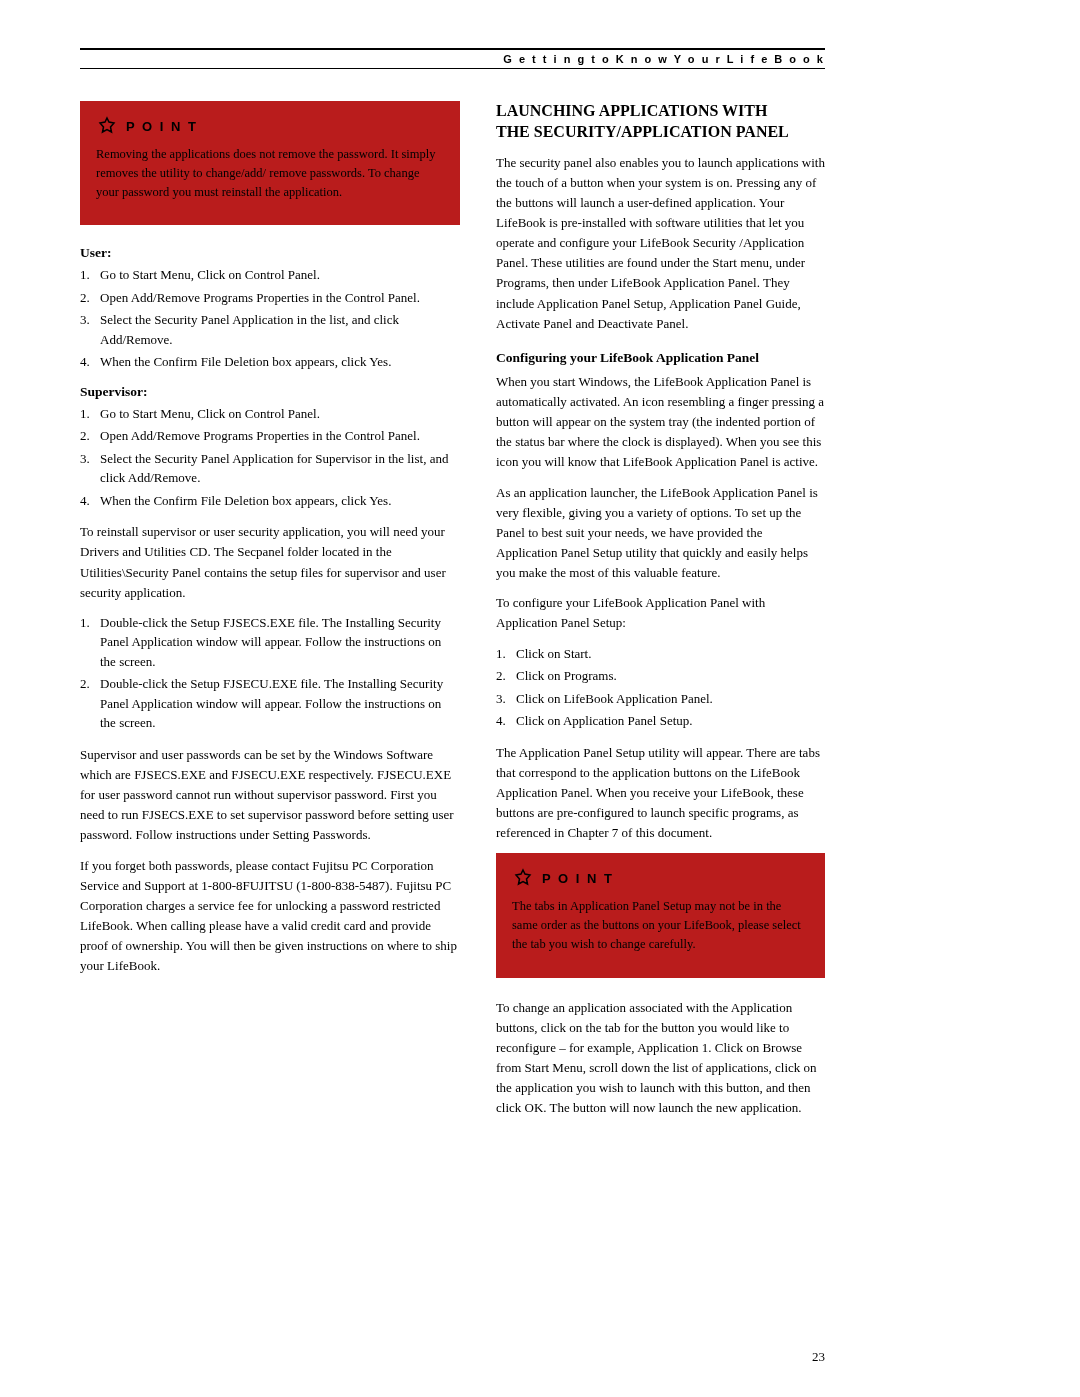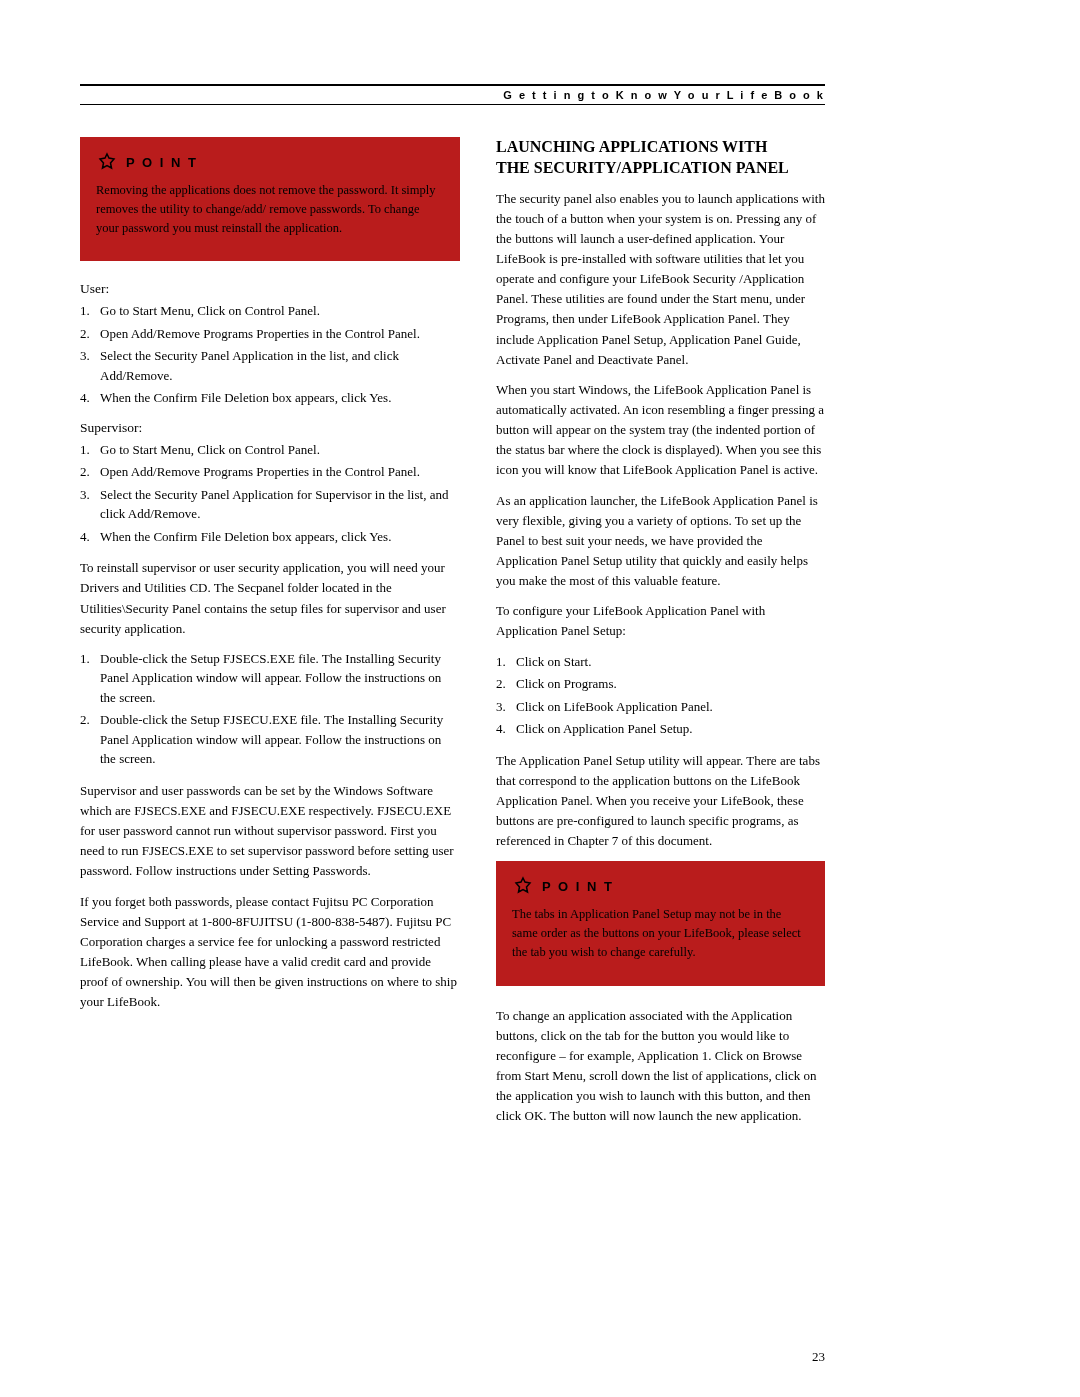--- a/index.html
+++ b/index.html
@@ -7,21 +7,21 @@
       background: #fff;
       font-family: "Times New Roman", Times, serif;
       font-size: 13.5px;
       color: #000;
       width: 1080px;
       min-height: 1397px;
     }
     .page {
       width: 905px;
       min-height: 1397px;
-      padding: 84px 80px 60px 80px;
+      padding: 48px 80px 60px 80px;
       position: relative;
     }
     .header-bar {
       border-top: 2px solid #000;
       border-bottom: 1px solid #000;
       text-align: right;
       padding: 3px 0;
       margin-bottom: 32px;
       font-size: 11px;
       letter-spacing: 2px;
@@ -64,21 +64,21 @@
     }
     .point-icon svg {
       width: 20px;
       height: 20px;
     }
     .point-box p {
       font-size: 12.5px;
       line-height: 1.5;
     }
     .section-label {
-      font-weight: normal;
+      font-weight: bold;
       font-size: 13.5px;
       margin-bottom: 4px;
     }
     .numbered-list {
       list-style: none;
       padding-left: 0;
       margin-bottom: 12px;
     }
     .numbered-list li {
       padding-left: 20px;
@@ -174,20 +174,21 @@
 
     <div class="right-col">
 
       <div class="section-heading">
         <span>LAUNCHING APPLICATIONS WITH</span><br>
         <span>THE SECURITY/APPLICATION PANEL</span>
       </div>
 
       <p>The security panel also enables you to launch applications with the touch of a button when your system is on. Pressing any of the buttons will launch a user-defined application. Your LifeBook is pre-installed with software utilities that let you operate and configure your LifeBook Security /Application Panel. These utilities are found under the Start menu, under Programs, then under LifeBook Application Panel. They include Application Panel Setup, Application Panel Guide, Activate Panel and Deactivate Panel.</p>
 
+      <div class="subsection-title">Configuring your LifeBook Application Panel</div>
       <p>When you start Windows, the LifeBook Application Panel is automatically activated. An icon resembling a finger pressing a button will appear on the system tray (the indented portion of the status bar where the clock is displayed). When you see this icon you will know that LifeBook Application Panel is active.</p>
       <p>As an application launcher, the LifeBook Application Panel is very flexible, giving you a variety of options. To set up the Panel to best suit your needs, we have provided the Application Panel Setup utility that quickly and easily helps you make the most of this valuable feature.</p>
 
       <p><b>To configure your LifeBook Application Panel with Application Panel Setup:</b></p>
       <ol class="numbered-list">
         <li><span class="num">1.</span>Click on <b>Start</b>.</li>
         <li><span class="num">2.</span>Click on <b>Programs</b>.</li>
         <li><span class="num">3.</span>Click on <b>LifeBook Application Panel</b>.</li>
         <li><span class="num">4.</span>Click on <b>Application Panel Setup</b>.</li>
       </ol>

